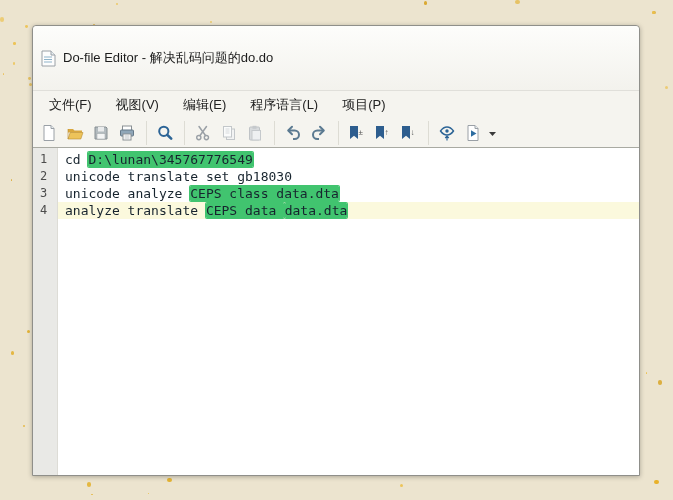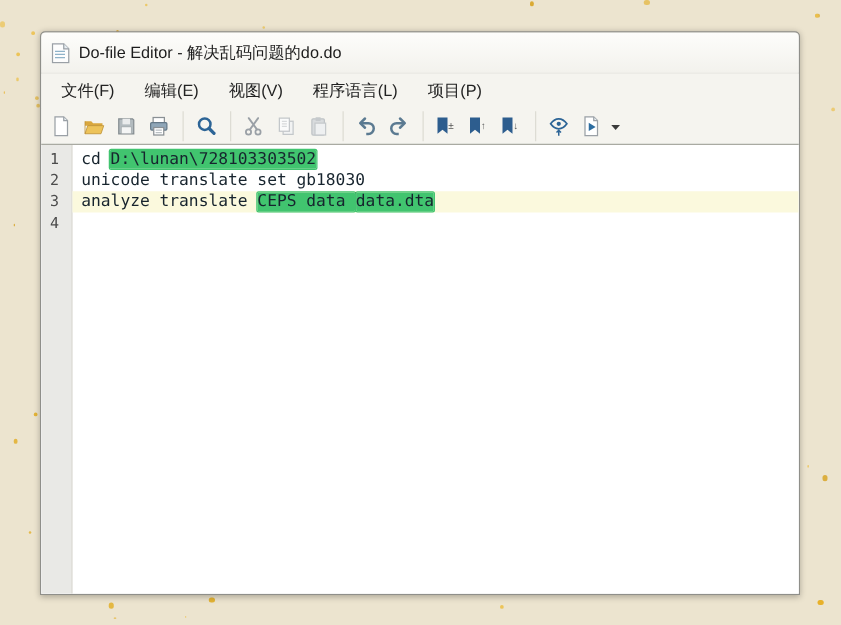--- a/index.html
+++ b/index.html
@@ -16,21 +16,21 @@
     position:absolute;left:32px;top:25px;width:606px;height:449px;z-index:1;
     background:#f5f4ef;border:1px solid #8f8f8a;border-radius:4px 4px 0 0;
     box-shadow:0 1px 5px rgba(0,0,0,.28);
     display:flex;flex-direction:column;
   }
   
   #title-bar{
     height:32px;flex:0 0 32px;display:flex;align-items:center;gap:7px;
     background:linear-gradient(#fdfdfb,#f3f2ed);
     border-bottom:1px solid #e0dfda;border-radius:4px 4px 0 0;
-    padding:0 8px;
+    padding:16px 8px;
   }
   #title-bar .win-icon{width:15px;height:17px;flex:0 0 15px;}
   #window-title{font-size:13px;color:#1c1c1c;white-space:nowrap;}
 
   
   #menu-bar{
     height:28px;flex:0 0 28px;display:flex;align-items:center;
     background:#f5f4ef;padding-left:4px;
   }
   .menu-item{
@@ -250,22 +250,22 @@
         <path d="M1 1h9l4 4v11H1z" fill="#fdfdfd" stroke="#9aa0a6"></path>
         <path d="M10 1v4h4" fill="#e7eef2" stroke="#9aa0a6"></path>
         <path d="M3 7h8M3 9.5h8M3 12h8" stroke="#8fb3c9" stroke-width="1"></path>
       </svg>
     </span>
     <span id="window-title">Do-file Editor - 解决乱码问题的do.do</span>
   </div>
 
   <div id="menu-bar">
       <span class="menu-item">文件(F)</span>
+      <span class="menu-item">视图(V)</span>
       <span class="menu-item">编辑(E)</span>
-      <span class="menu-item">视图(V)</span>
       <span class="menu-item">程序语言(L)</span>
       <span class="menu-item">项目(P)</span>
     </div>
 
   <div id="toolbar">
       <button class="tbtn">
         <svg width="18" height="18" viewBox="0 0 18 18">
           <path d="M4 1.5h7l3 3v12H4z" fill="#fff" stroke="#9aa0a6"></path>
           <path d="M11 1.5v3h3" fill="#e9eef1" stroke="#9aa0a6"></path>
         </svg>
@@ -377,19 +377,20 @@
 
 
   <div id="editor">
     <div id="gutter">
         <div class="gut-num">1</div>
         <div class="gut-num">2</div>
         <div class="gut-num">3</div>
         <div class="gut-num">4</div>
       </div>
     <div id="code-area">
-        <div class="code-line"><span class="seg">cd </span><span class="seg hl">D:\lunan\728103303502</span></div>
+        <div class="code-line"><span class="seg">cd </span><span class="seg hl">D:\lunan\345767776549</span></div>
         <div class="code-line"><span class="seg">unicode translate set gb18030</span></div>
+        <div class="code-line"><span class="seg">unicode analyze </span><span class="seg hl">CEPS class data.dta</span></div>
         <div class="code-line current"><span class="seg">analyze translate </span><span class="seg hl">CEPS data </span><span class="caret-bar"></span><span class="seg hl">data.dta</span></div>
       </div>
   </div>
 
 </div>
 
 </body></html>

